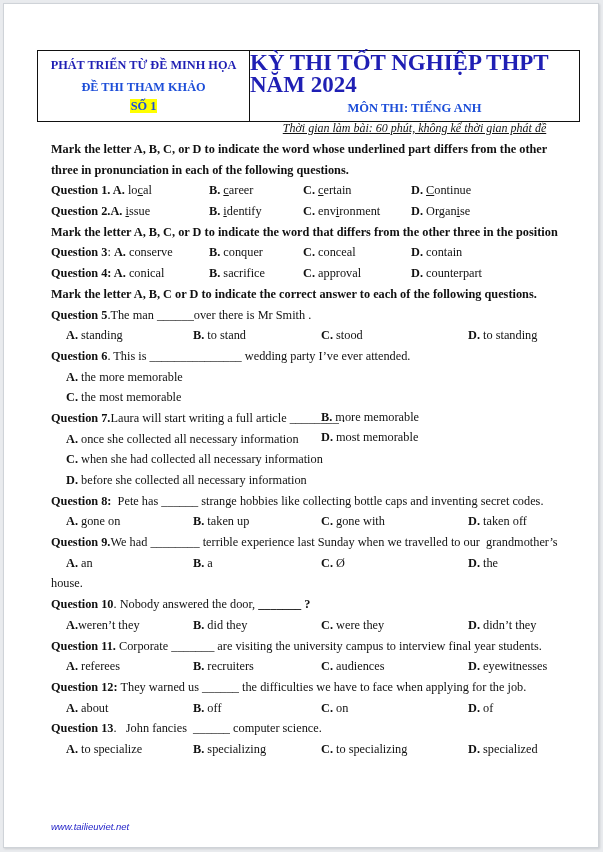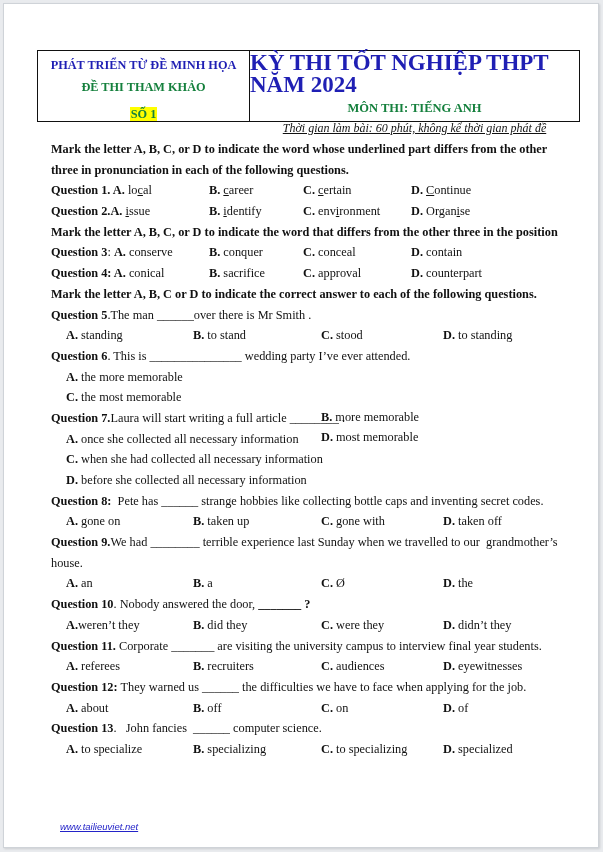--- a/index.html
+++ b/index.html
@@ -23,51 +23,51 @@
   }
   .hb-left {
     width: 211px; border-right: 1.3px solid #111;
     display: flex; flex-direction: column; align-items: center;
     font-weight: bold; font-size: 12.3px;
   }
   .hb-right {
     flex: 1; display: flex; flex-direction: column; align-items: center;
   }
   .blue { color: #1f1fb4; }
-  .red { color: #15803d; }
+  .red { color: #1d4ed8; }
   .hb-l1 { margin-top: 6px; height: 22px; line-height: 16px; }
   .hb-l2 { height: 20px; line-height: 16px; }
-  .hb-l3 { line-height: 14px; margin-top: 8px; }
+  .hb-l3 { line-height: 14px; }
   .hl { background: #ffff00; padding: 0 1px; }
   .hb-title { font-weight: bold; font-size: 23px; margin-top: 1px; line-height: 22px; }
   .hb-sub { font-weight: bold; font-size: 12.5px; margin-top: 4px; line-height: 16px; }
   .hb-time { font-style: italic; text-decoration: underline; font-size: 12px; margin-top: 5px; line-height: 14px; }
 
   .content { position: absolute; left: 47px; top: 135px; width: 520px; font-size: 12.3px; }
   .line { height: 20.7px; line-height: 20.7px; white-space: nowrap; position: relative; }
   .instr { font-weight: bold; }
   .qlabel { font-weight: bold; }
   .opt { position: absolute; top: 0; }
   .opt b { font-weight: bold; }
   .u { text-decoration: underline; }
   .col0 { left: 0; }
   .col1 { left: 158px; }
   .col2 { left: 252px; }
   .col3 { left: 360px; }
   .ind0 { left: 15px; }
   .ind1 { left: 142px; }
   .ind2 { left: 270px; }
-  .ind3 { left: 392px; }
+  .ind3 { left: 417px; }
   .half0 { left: 15px; }
   .half1 { left: 270px; margin-top: 40px; }
   .full { left: 15px; }
   .footer-link {
-    position: absolute; left: 56px; top: 817px;
+    position: absolute; left: 47px; top: 817px;
     font-family: "Liberation Sans", sans-serif; font-style: italic;
-    font-size: 9.5px; color: #2323c8; text-decoration: underline;
+    font-size: 9.5px; color: #2323c8; 
   }
 </style>
 </head>
 <body>
 
 <div class="page">
 
   <div class="header-box">
     <div class="hb-left">
       <div class="hb-l1 blue">PHÁT TRIỂN TỪ ĐỀ MINH HỌA</div>
@@ -149,27 +149,27 @@
 
     <div class="line"><span class="qlabel">Question 8:</span><span style="white-space:pre">  Pete has ______ strange hobbies like collecting bottle caps and inventing secret codes.</span></div>
     <div class="line">
       <span class="opt ind0"><b>A.</b> <span>gone on</span></span>
       <span class="opt ind1"><b>B.</b> <span>taken up</span></span>
       <span class="opt ind2"><b>C.</b> <span>gone with</span></span>
       <span class="opt ind3"><b>D.</b> <span>taken off</span></span>
     </div>
 
     <div class="line"><span class="qlabel">Question 9.</span><span style="white-space:pre">We had ________ terrible experience last Sunday when we travelled to our  grandmother’s</span></div>
-    <div class="line">house.</div>
     <div class="line">
       <span class="opt ind0"><b>A.</b> <span>an</span></span>
       <span class="opt ind1"><b>B.</b> <span>a</span></span>
       <span class="opt ind2"><b>C.</b> <span>Ø</span></span>
       <span class="opt ind3"><b>D.</b> <span>the</span></span>
     </div>
+    <div class="line">house.</div>
 
     <div class="line"><span class="qlabel">Question 10</span><span>. Nobody answered the door, </span><b>_______ ?</b></div>
     <div class="line">
       <span class="opt ind0"><b>A.</b><span>weren’t they</span></span>
       <span class="opt ind1"><b>B.</b> <span>did they</span></span>
       <span class="opt ind2"><b>C.</b> <span>were they</span></span>
       <span class="opt ind3"><b>D.</b> <span>didn’t they</span></span>
     </div>
 
     <div class="line"><span class="qlabel">Question 11.</span><span> Corporate _______ are visiting the university campus to interview final year students.</span></div>

